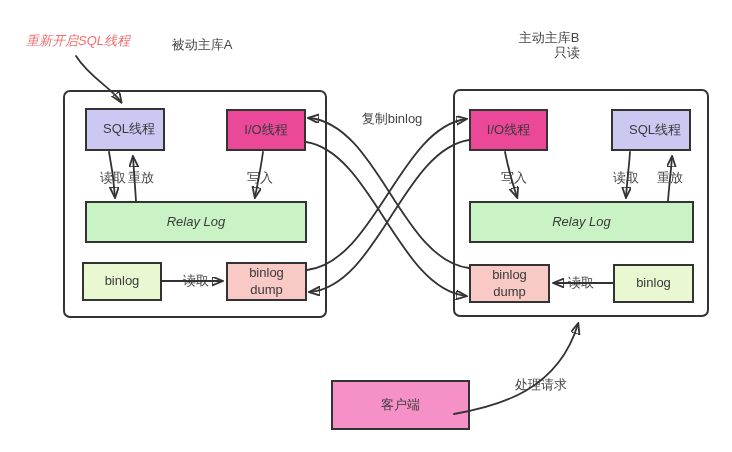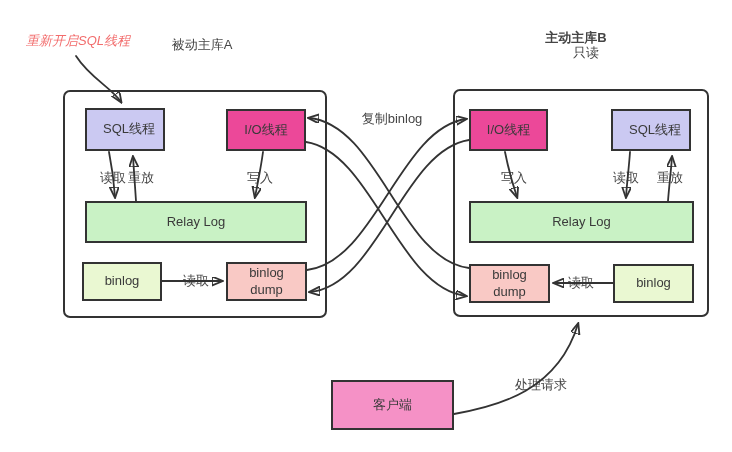--- a/index.html
+++ b/index.html
@@ -13,55 +13,55 @@
   }
   .cont-a{left:63px;top:90px;width:264px;height:228px;}
   .cont-b{left:453px;top:89px;width:256px;height:228px;}
   .node{
     position:absolute;display:flex;align-items:center;justify-content:center;
     border:2px solid #333333;color:#3a3a3a;font-size:13px;line-height:1.25;
     box-sizing:border-box;text-align:center;white-space:pre-line;
   }
   .sql{background:#cbc9f2;padding-left:8px;}
   .io{background:#ec4899;}
-  .relay{background:#c9f2c5;}
+  .relay{background:#c9f2c5;font-style:italic;}
   .binlog{background:#eaf8d2;}
   .dump{background:#f9c9c5;}
   .client{background:#f591c6;}
   .a-sql{left:85px;top:108px;width:80px;height:43px;}
   .a-io{left:226px;top:109px;width:80px;height:42px;}
   .a-relay{left:85px;top:201px;width:222px;height:42px;}
   .a-binlog{left:82px;top:262px;width:80px;height:39px;}
   .a-dump{left:226px;top:262px;width:81px;height:39px;}
   .b-io{left:469px;top:109px;width:79px;height:42px;}
   .b-sql{left:611px;top:109px;width:80px;height:42px;}
   .b-relay{left:469px;top:201px;width:225px;height:42px;}
   .b-dump{left:469px;top:264px;width:81px;height:39px;}
   .b-binlog{left:613px;top:264px;width:81px;height:39px;}
-  .client-box{left:331px;top:380px;width:123px;height:50px;}
+  .client-box{left:331px;top:380px;width:139px;height:50px;}
   .lbl{
     position:absolute;transform:translate(-50%,-50%);font-size:13px;
     color:#454545;white-space:nowrap;text-align:center;
   }
   .lbl-red{color:#f26c6c;font-style:italic;}
   .on-line{background:#ffffff;padding:0 3px;}
   svg.wires{position:absolute;left:0;top:0;pointer-events:none;}
   svg.wires path{stroke:#333333;stroke-width:1.8;fill:none;stroke-linecap:round;}
 </style>
 </head>
 <body>
 
 <div class="stage">
 
   <div class="container cont-a"></div>
   <div class="container cont-b"></div>
 
   <div class="lbl" style="left:202px;top:45px;">被动主库A</div>
-  <div class="lbl" style="left:576px;top:38px;font-weight:bold;">主动主库B</div>
-  <div class="lbl" style="left:586px;top:53px;">只读</div>
+  <div class="lbl" style="left:549px;top:38px;">主动主库B</div>
+  <div class="lbl" style="left:567px;top:53px;">只读</div>
   <div class="lbl lbl-red" style="left:78px;top:41px;">重新开启SQL线程</div>
   <div class="lbl" style="left:392px;top:119px;">复制binlog</div>
   <div class="lbl" style="left:541px;top:385px;">处理请求</div>
 
   <div class="node sql a-sql">SQL线程</div>
   <div class="node io a-io">I/O线程</div>
   <div class="node relay a-relay">Relay Log</div>
   <div class="node binlog a-binlog">binlog</div>
   <div class="node dump a-dump">binlog
 dump</div>

